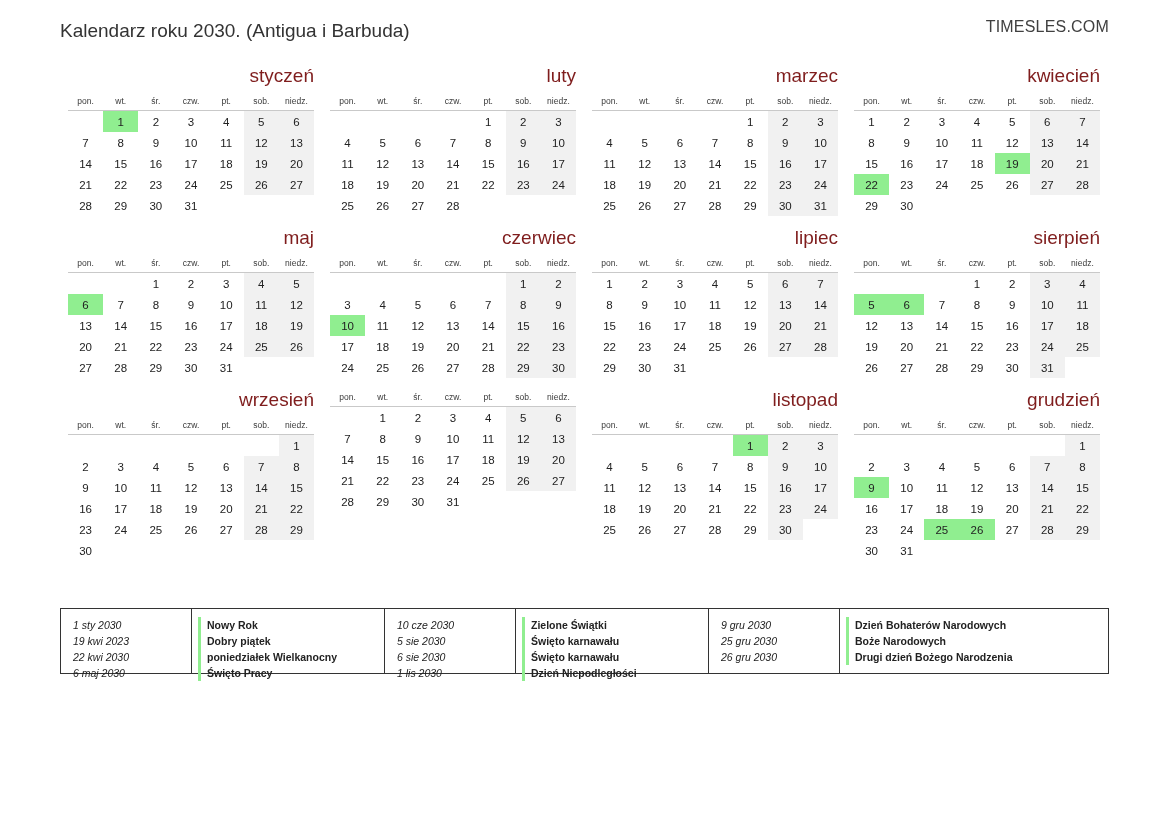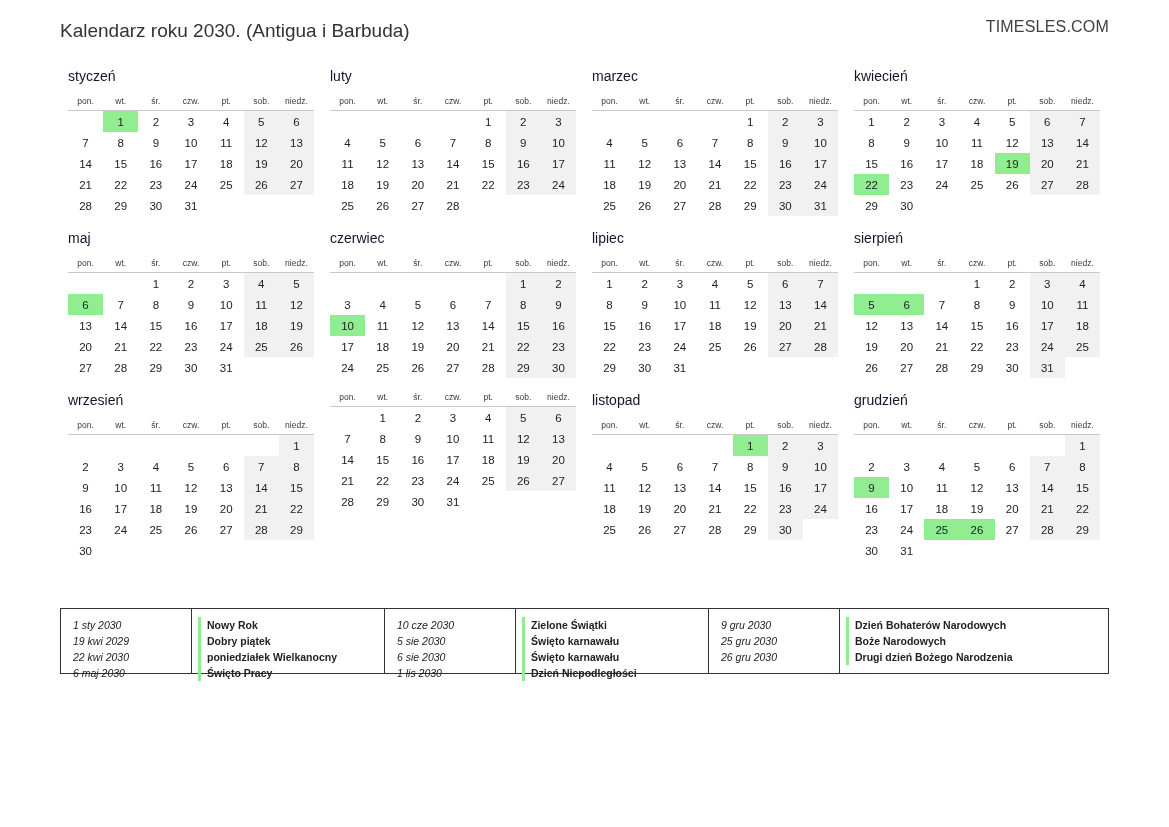--- a/index.html
+++ b/index.html
@@ -52,23 +52,23 @@
     display: flex;
     flex-wrap: wrap;
   }
   .month {
     width: 262px;
     box-sizing: border-box;
     padding: 0 8px;
     margin-bottom: 12px;
   }
   .month-name {
-    text-align: left;
-    color: #0f172a;
-    font-size: 14px;
+    text-align: right;
+    color: #7f1d1d;
+    font-size: 19px;
     margin-bottom: 8px;
     height: 20px;
     line-height: 20px;
   }
   table.cal {
     width: 100%;
     border-collapse: collapse;
     table-layout: fixed;
   }
   table.cal th {
@@ -921,21 +921,21 @@
               <td class="empty">&nbsp;</td>
             </tr>
           </tbody>
         </table>
       </div>
     </div>
 
   <div class="legend">
       <div class="legend-col dates">
         <div class="legend-line">1 sty 2030</div>
-        <div class="legend-line">19 kwi 2029</div>
+        <div class="legend-line">19 kwi 2023</div>
         <div class="legend-line">22 kwi 2030</div>
         <div class="legend-line">6 maj 2030</div>
       </div>
       <div class="sep"></div>
       <div class="legend-col names">
         <div class="legend-line name">Nowy Rok</div>
         <div class="legend-line name">Dobry piątek</div>
         <div class="legend-line name">poniedziałek Wielkanocny</div>
         <div class="legend-line name">Święto Pracy</div>
       </div>

